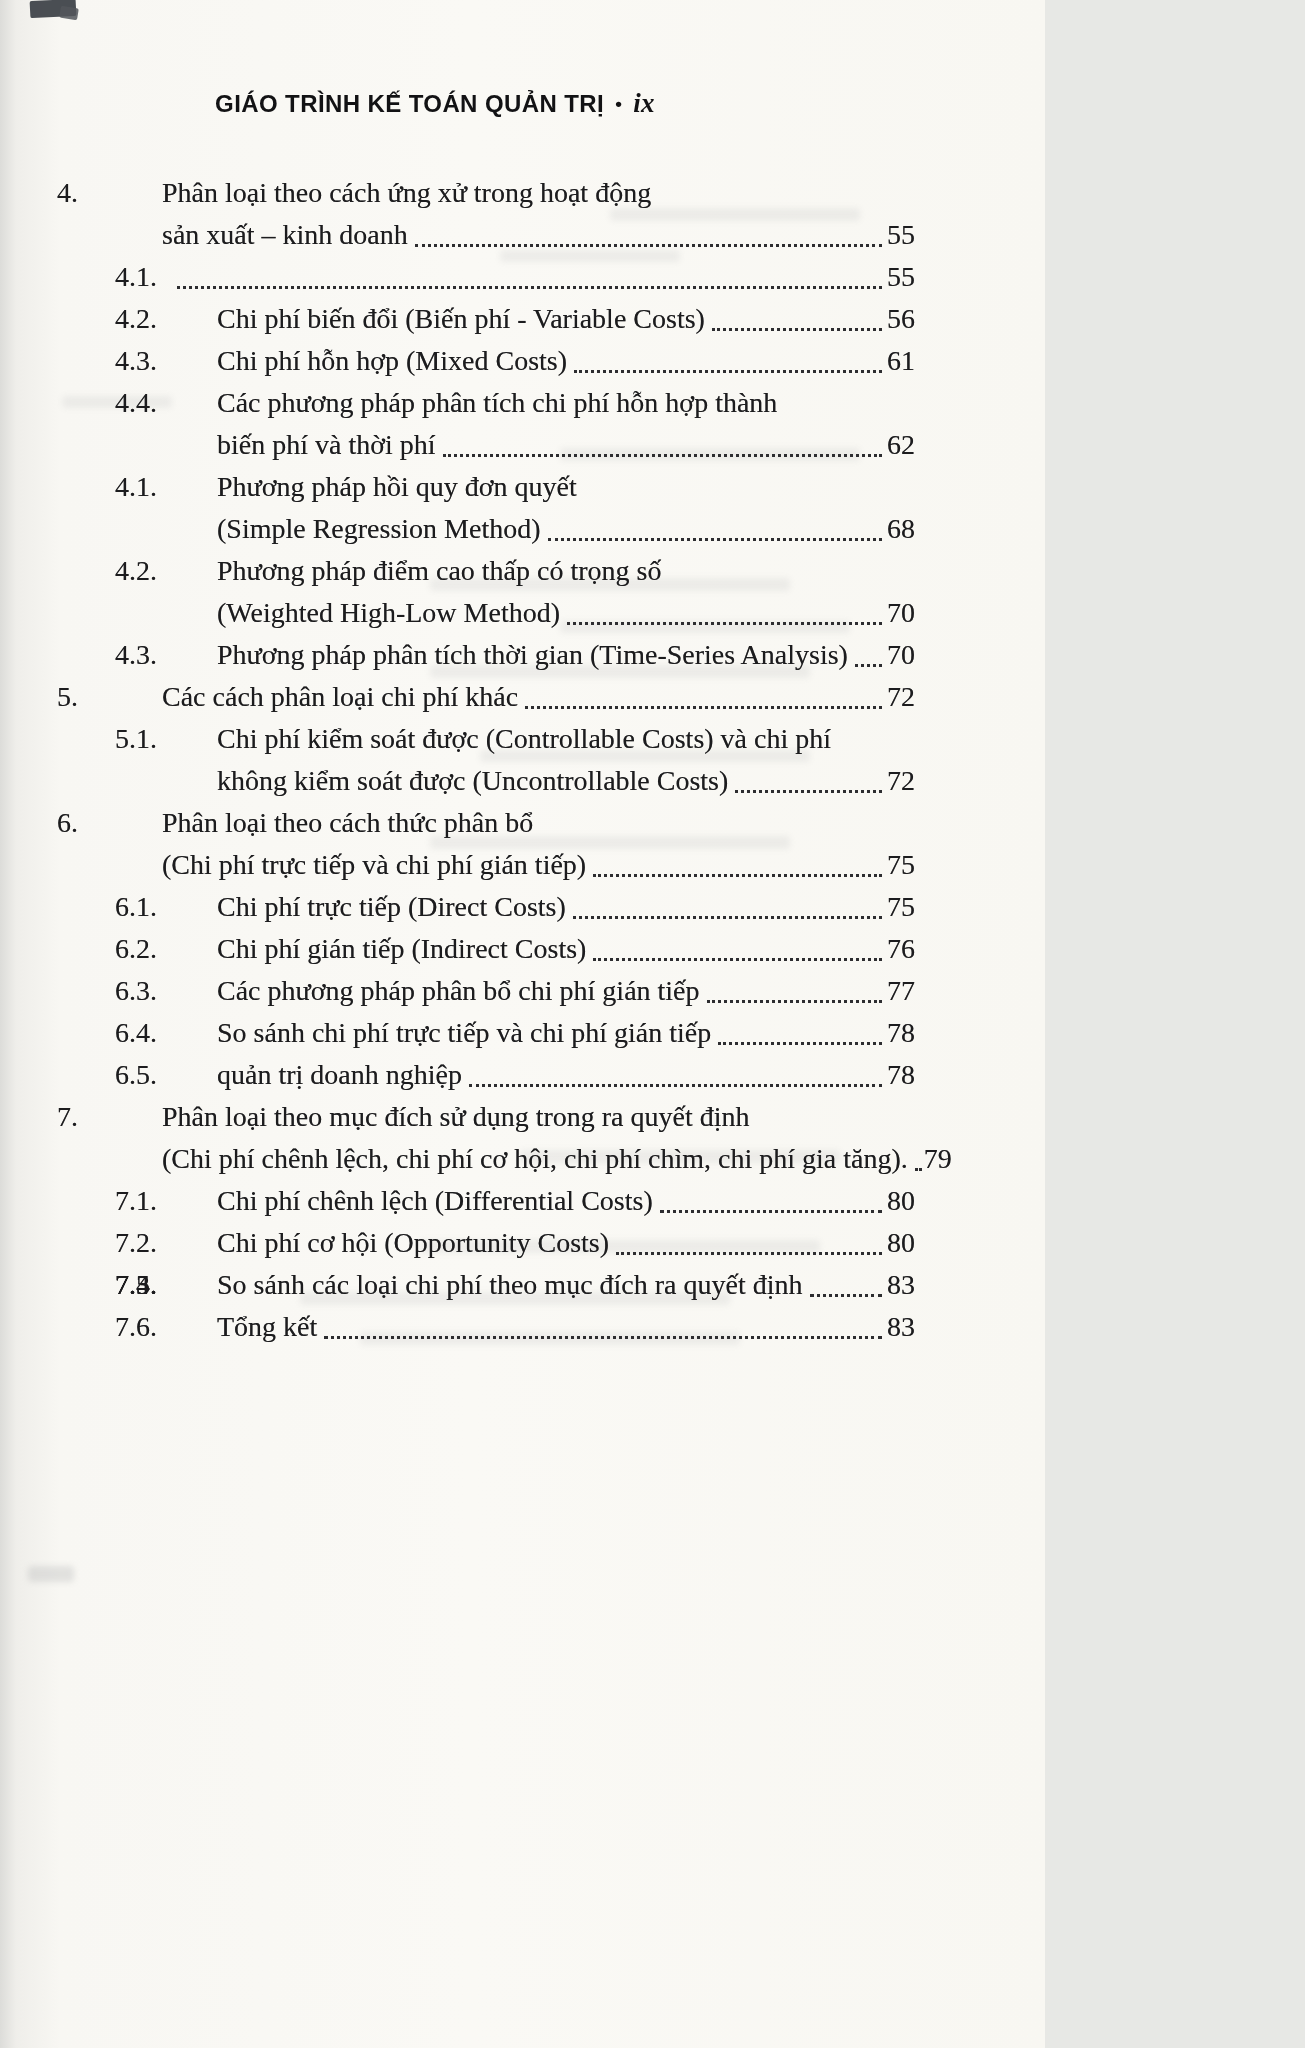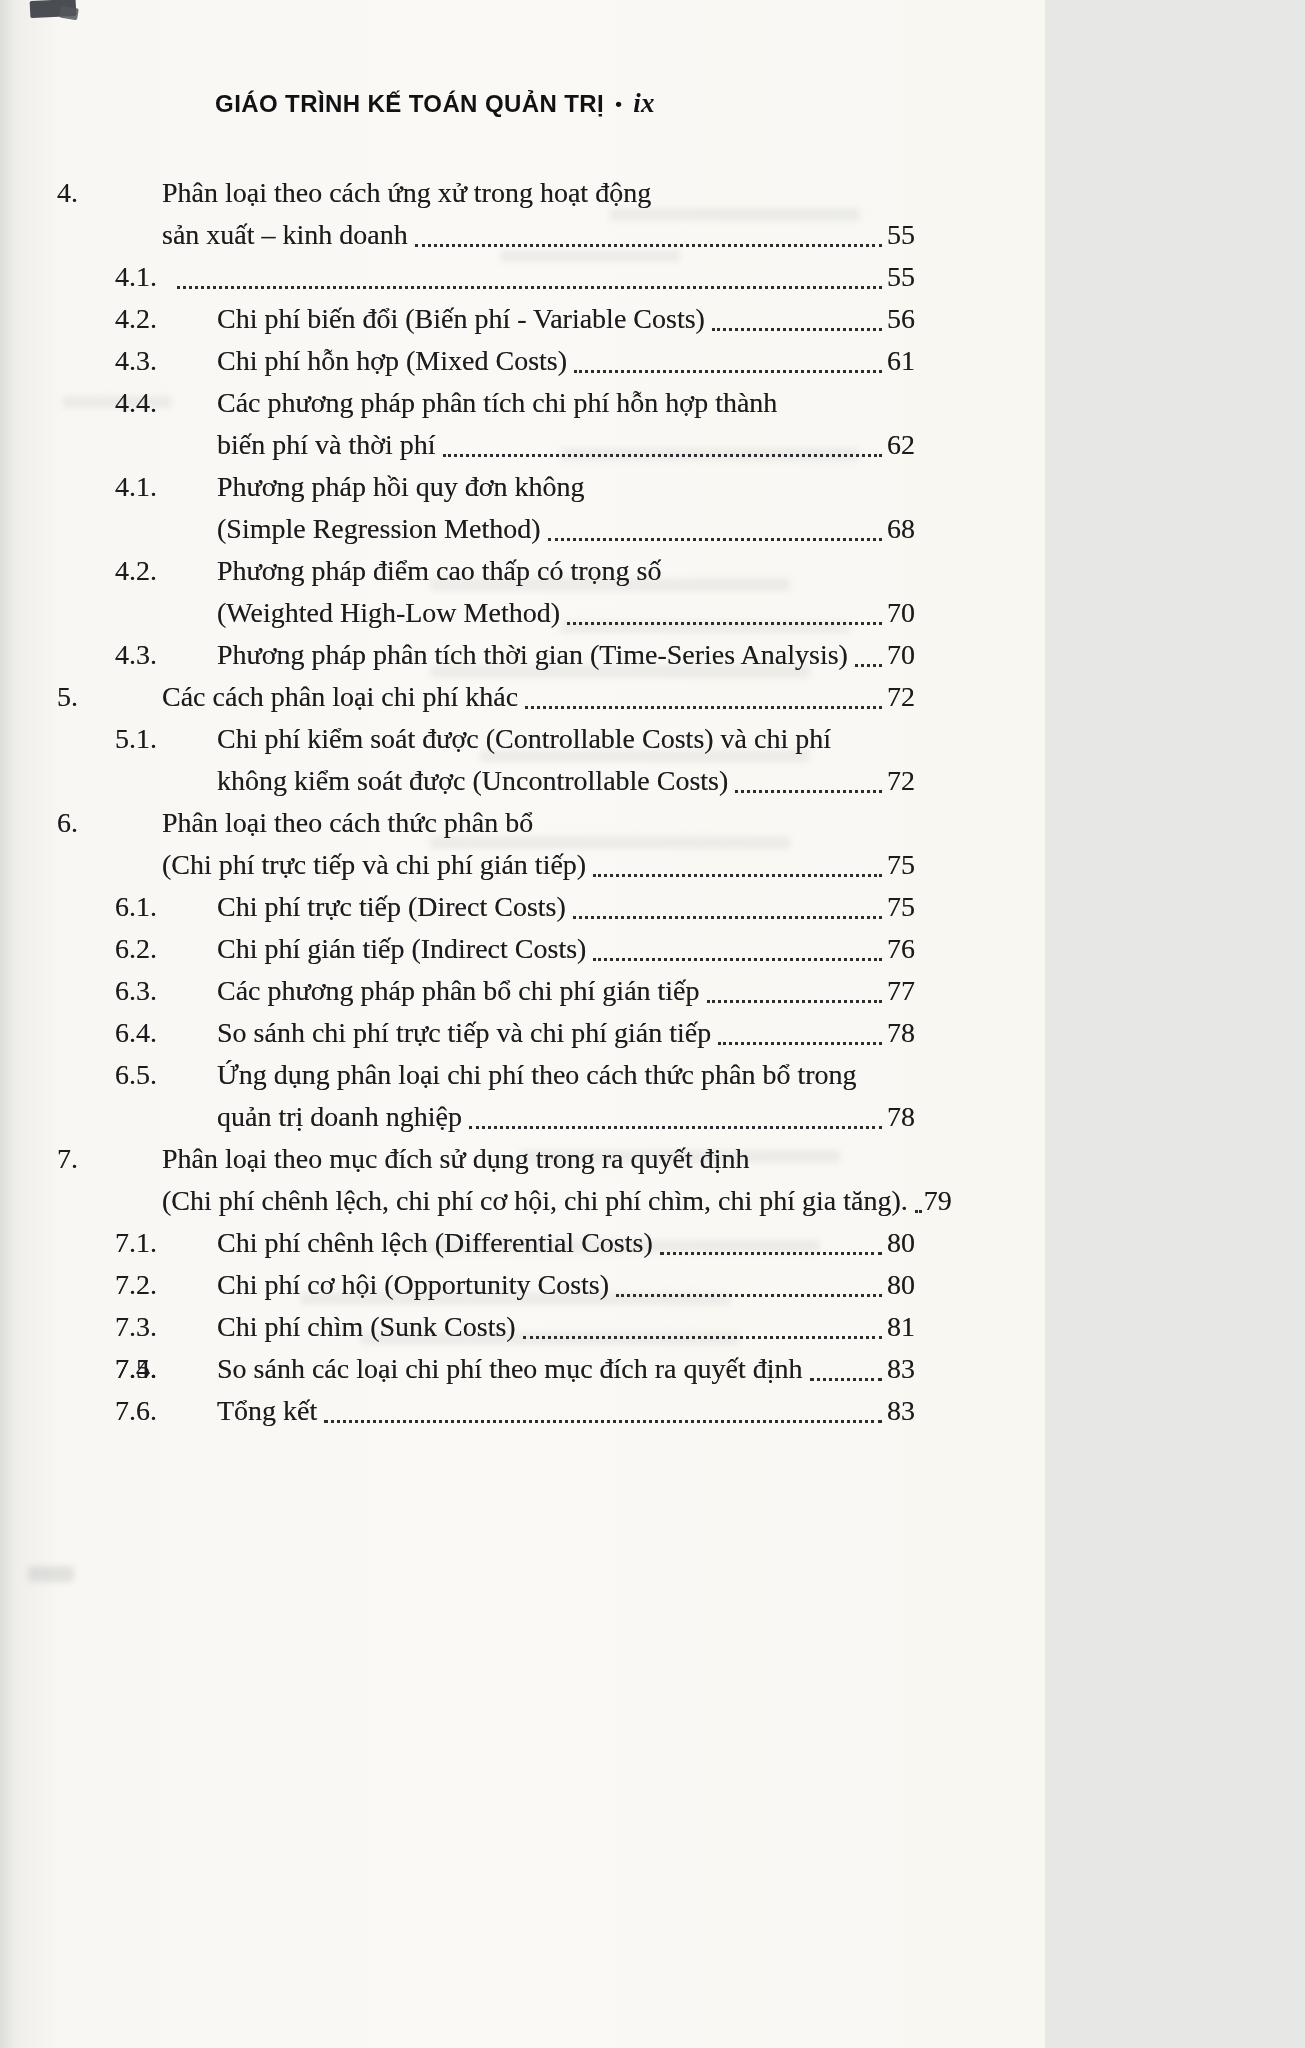--- a/index.html
+++ b/index.html
@@ -159,21 +159,21 @@
             <span class="text">biến phí và thời phí</span>
             <span class="leader"></span>
             <span class="pagenum">62</span>
           </div>
         </div>
       </div>
       <div class="entry l2">
         <span class="num">4.1.</span>
         <div class="body">
           <div class="line">
-            <span class="text">Phương pháp hồi quy đơn không</span>
+            <span class="text">Phương pháp hồi quy đơn quyết</span>
           </div>
           <div class="line">
             <span class="text">(Simple Regression Method)</span>
             <span class="leader"></span>
             <span class="pagenum">68</span>
           </div>
         </div>
       </div>
       <div class="entry l2">
         <span class="num">4.2.</span>
@@ -271,23 +271,20 @@
             <span class="text">So sánh chi phí trực tiếp và chi phí gián tiếp</span>
             <span class="leader"></span>
             <span class="pagenum">78</span>
           </div>
         </div>
       </div>
       <div class="entry l2">
         <span class="num">6.5.</span>
         <div class="body">
           <div class="line">
-            <span class="text">Ứng dụng phân loại chi phí theo cách thức phân bổ trong</span>
-          </div>
-          <div class="line">
             <span class="text">quản trị doanh nghiệp</span>
             <span class="leader"></span>
             <span class="pagenum">78</span>
           </div>
         </div>
       </div>
       <div class="entry l1">
         <span class="num">7.</span>
         <div class="body">
           <div class="line">
@@ -315,27 +312,20 @@
         <div class="body">
           <div class="line">
             <span class="text">Chi phí cơ hội (Opportunity Costs)</span>
             <span class="leader"></span>
             <span class="pagenum">80</span>
           </div>
         </div>
       </div>
       <div class="entry l2">
         <span class="num">7.3.</span>
-        <div class="body">
-          <div class="line">
-            <span class="text">Chi phí chìm (Sunk Costs)</span>
-            <span class="leader"></span>
-            <span class="pagenum">81</span>
-          </div>
-        </div>
       </div>
       <div class="entry l2">
         <span class="num">7.4.</span>
       </div>
       <div class="entry l2">
         <span class="num">7.5.</span>
         <div class="body">
           <div class="line">
             <span class="text">So sánh các loại chi phí theo mục đích ra quyết định</span>
             <span class="leader"></span>

